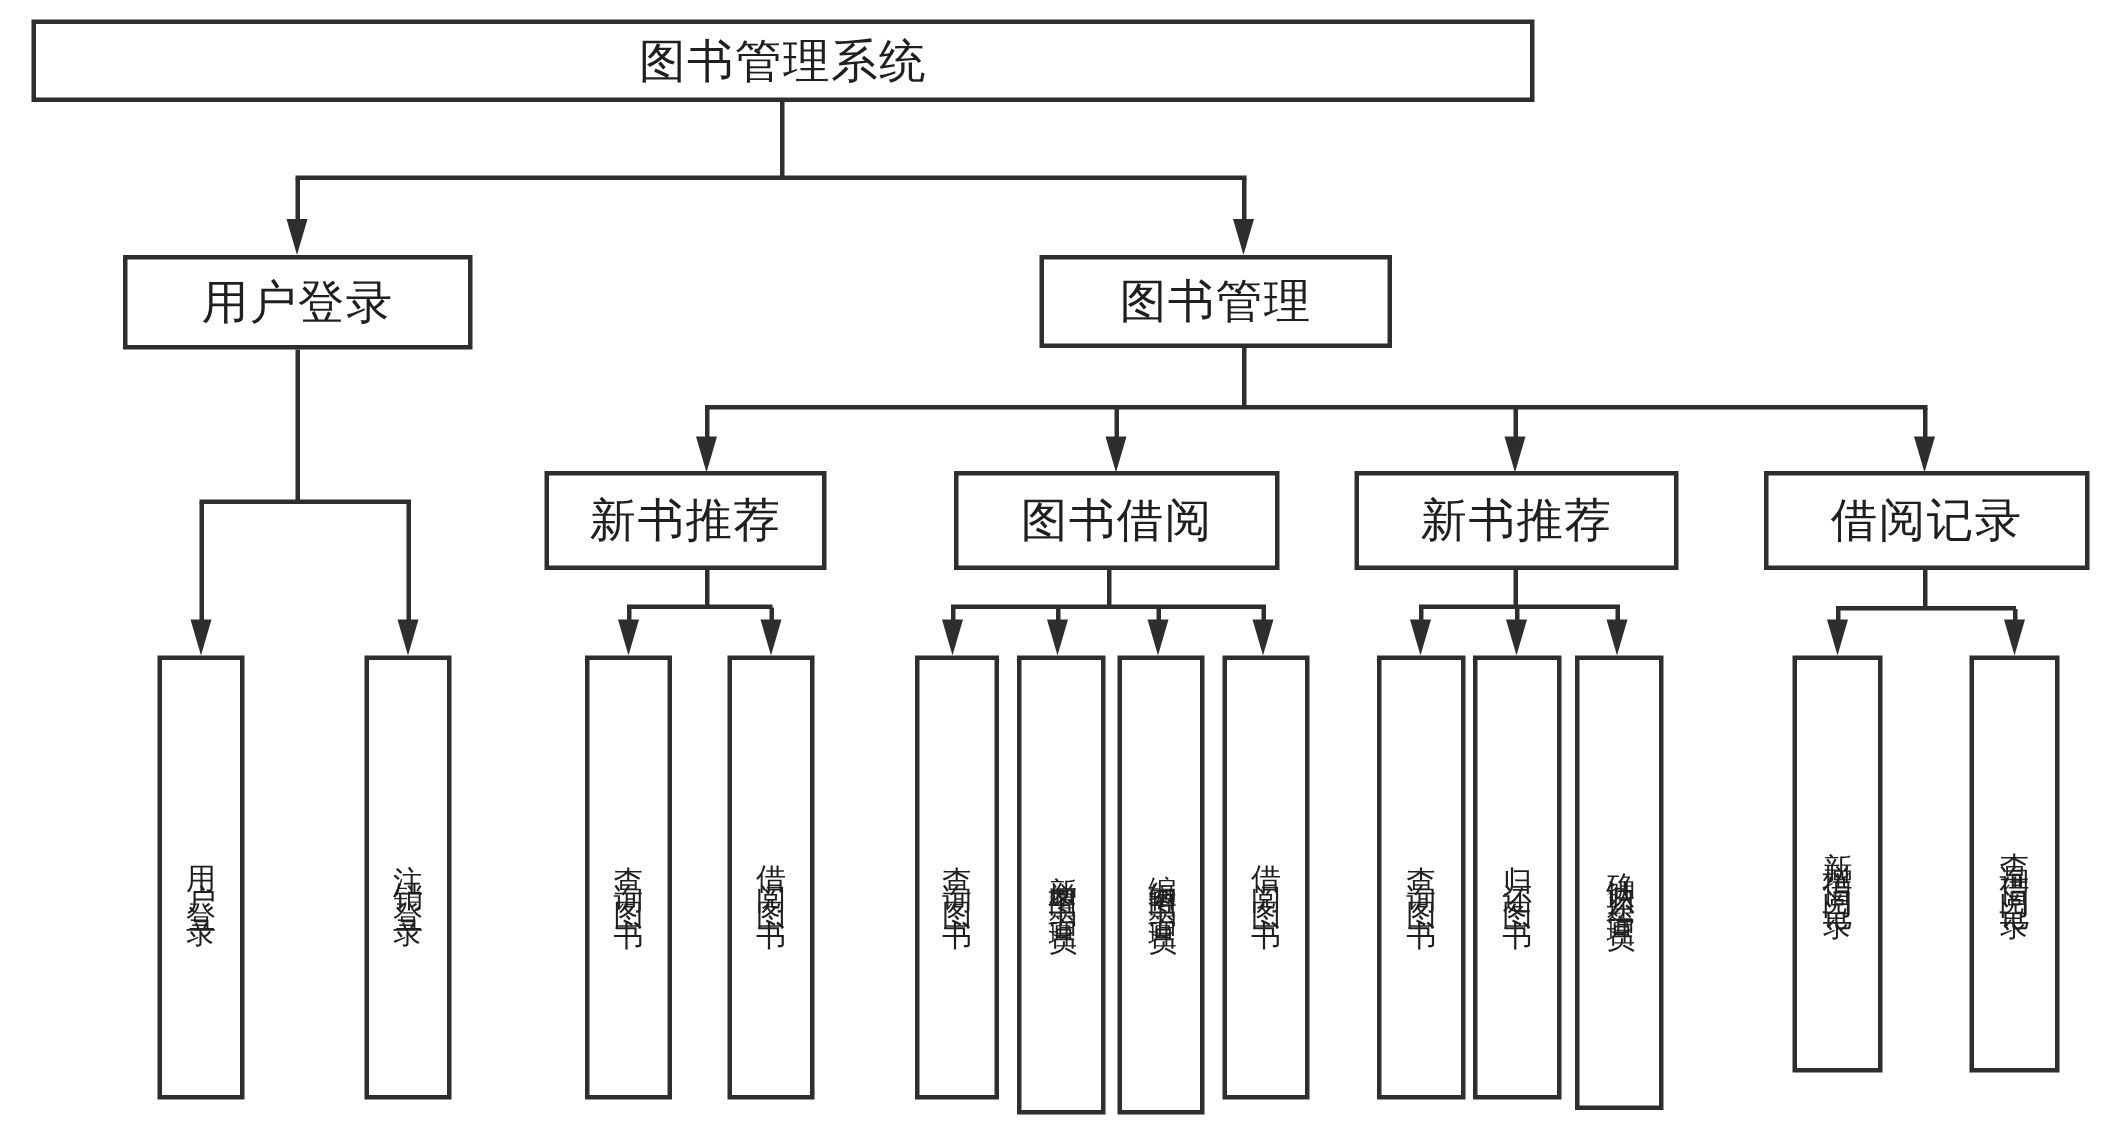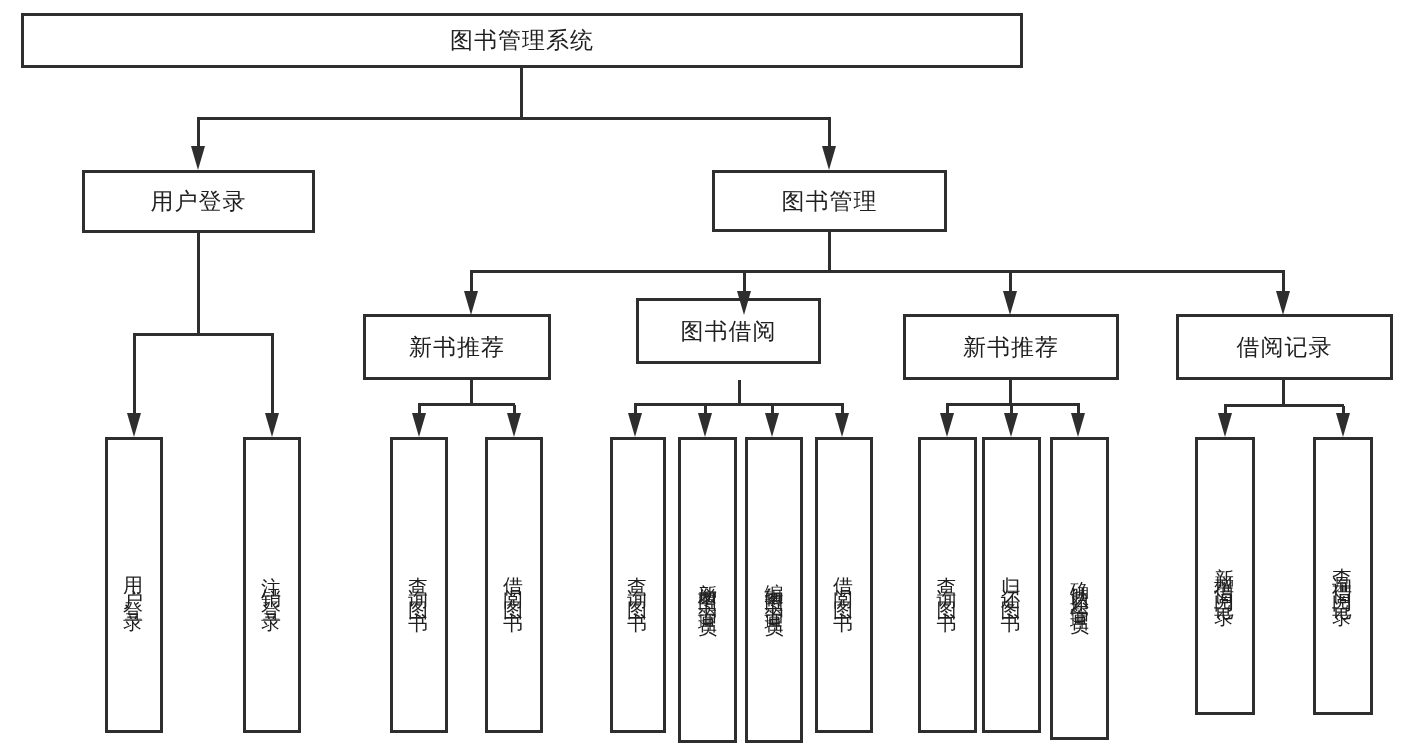--- a/index.html
+++ b/index.html
@@ -4,21 +4,21 @@
 <style>
   html,body{margin:0;padding:0;background:#fff;}
   .stage{
     position:relative;width:1405px;height:747px;background:#ffffff;overflow:hidden;
     font-family:"Liberation Sans","DejaVu Sans",sans-serif;color:#1f1f1f;
   }
   .box{
     position:absolute;background:#ffffff;border:3px solid #2e2e2e;box-sizing:border-box;
     display:flex;align-items:center;justify-content:center;
   }
-  .box .lbl{font-size:23px;letter-spacing:1px;white-space:nowrap;}
+  .box .lbl{font-size:31px;letter-spacing:1px;white-space:nowrap;}
   .box.v .lbl{
     writing-mode:vertical-rl;text-orientation:mixed;
     font-size:20px;letter-spacing:12px;white-space:normal;
   }
   .box.v.ls8 .lbl{letter-spacing:8px;}
   .box.v.ls5 .lbl{letter-spacing:5px;font-size:19px;}
   .vl,.hl{position:absolute;background:#2e2e2e;}
   .vl{width:3px;}
   .hl{height:3px;}
   .ar{
@@ -35,28 +35,28 @@
 
 <div class="stage">
 
   <div class="box" style="left:21px;top:13px;width:1002px;height:55px;">
     <span class="lbl">图书管理系统</span>
   </div>
 
   <div class="box" style="left:82px;top:170px;width:233px;height:63px;">
     <span class="lbl">用户登录</span>
   </div>
-  <div class="box" style="left:712px;top:170px;width:235px;height:62px;">
+  <div class="box" style="left:693px;top:170px;width:235px;height:62px;">
     <span class="lbl">图书管理</span>
   </div>
 
   <div class="box" style="left:363px;top:314px;width:188px;height:66px;">
     <span class="lbl">新书推荐</span>
   </div>
-  <div class="box" style="left:636px;top:298px;width:185px;height:66px;text-align:center;">
+  <div class="box" style="left:636px;top:314px;width:217px;height:66px;text-align:center;">
     <span class="lbl">图书借阅</span>
   </div>
   <div class="box" style="left:903px;top:314px;width:216px;height:66px;">
     <span class="lbl">新书推荐</span>
   </div>
   <div class="box" style="left:1176px;top:314px;width:217px;height:66px;">
     <span class="lbl">借阅记录</span>
   </div>
 
   <div class="box v" style="left:105px;top:437px;width:58px;height:296px;">

